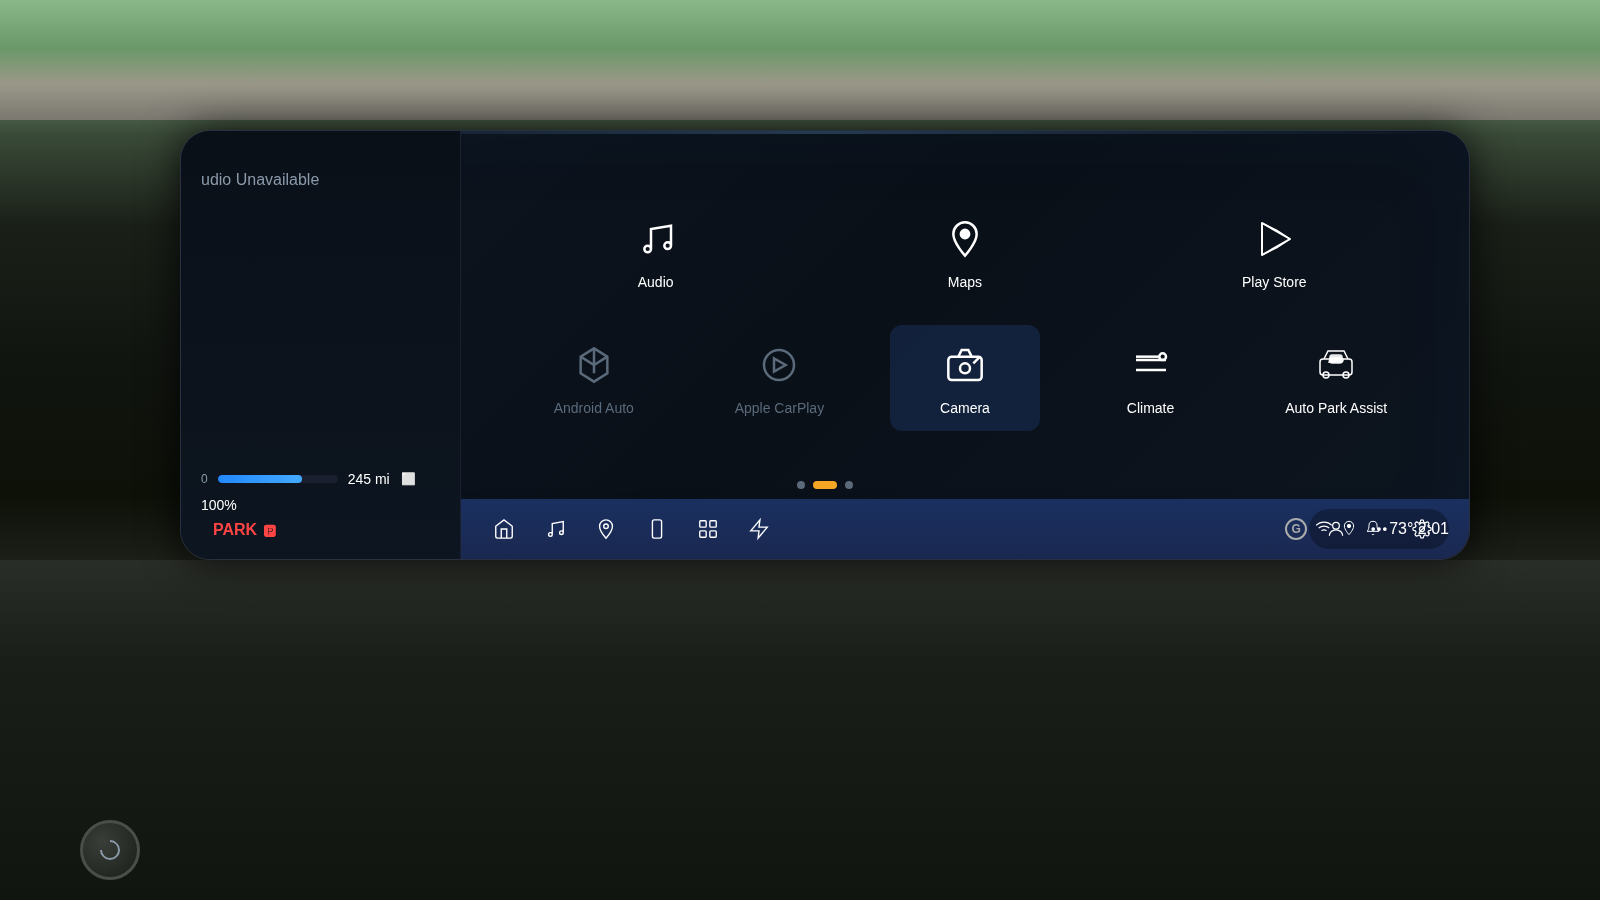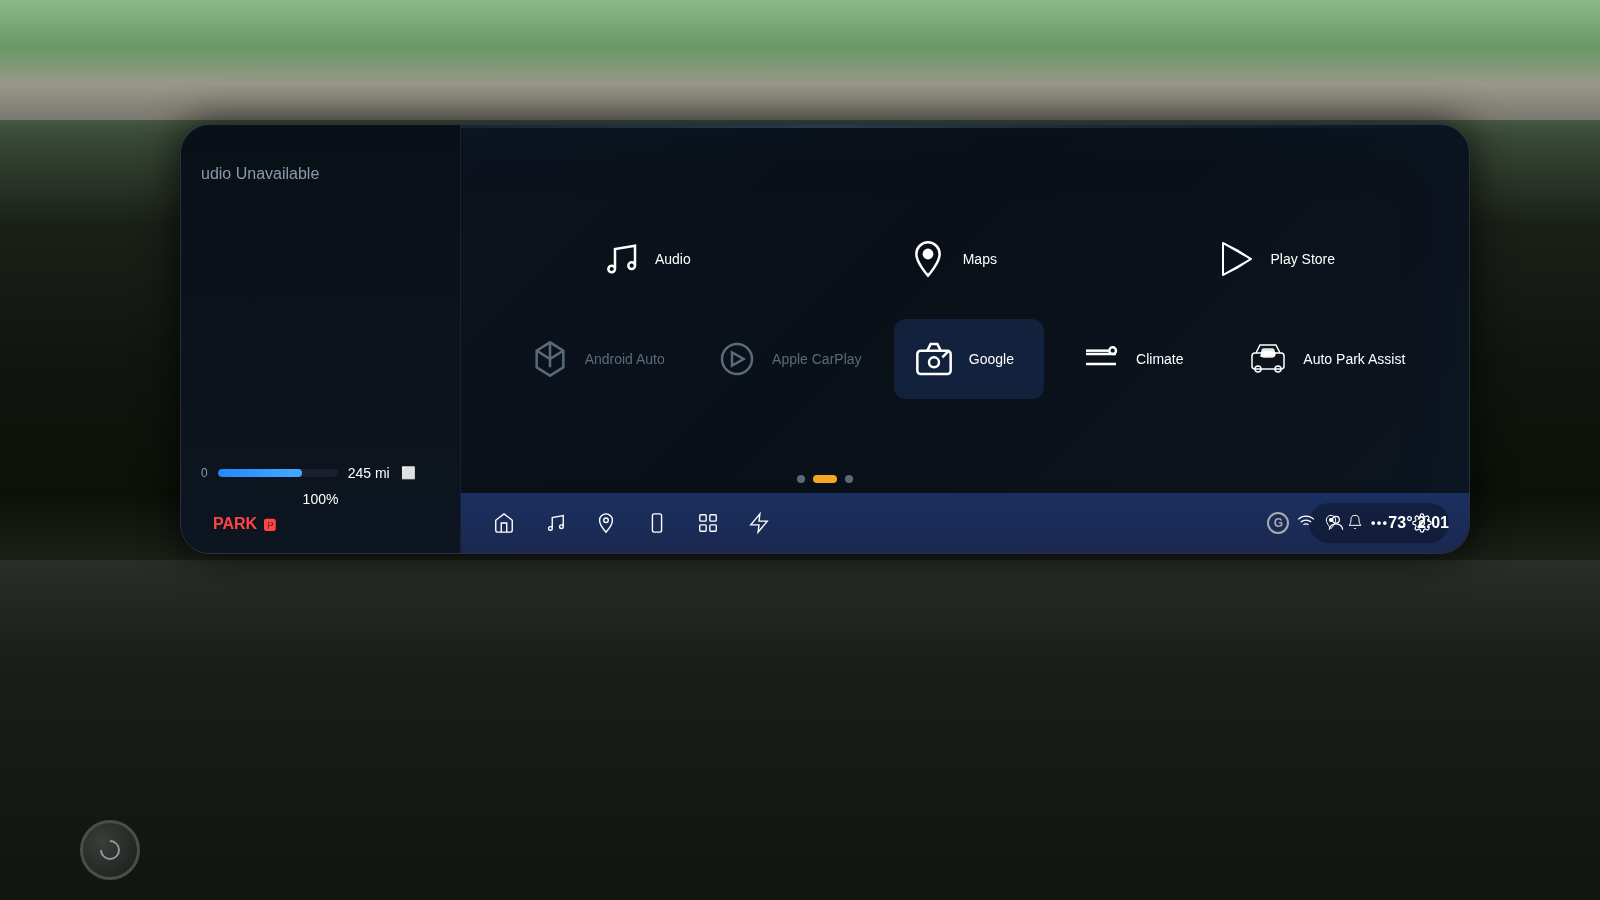--- a/index.html
+++ b/index.html
@@ -15,21 +15,21 @@
     .car-bg {
       position: absolute;
       width: 100%;
       height: 100%;
       background: linear-gradient(180deg, #8aaa88 0%, #6a8a68 8%, #3a4a38 15%, #1a2018 25%,  #111510 40%, #0d1108 55%, #2a2e28 70%, #3a3e38 80%, #4a4e48 90%, #5a5e58 100%);
     }
 
     
     .screen-container {
       position: absolute;
-      top: 124px;
+      top: 130px;
       left: 180px;
       right: 130px;
       height: 430px;
       background: linear-gradient(135deg, #0d1520 0%, #0a1018 50%, #0d1520 100%);
       border-radius: 30px;
       overflow: hidden;
       box-shadow: 0 0 40px rgba(0,0,0,0.8), inset 0 0 80px rgba(0,50,100,0.1);
       border: 1px solid #2a3040;
     }
 
@@ -122,21 +122,21 @@
     
     .app-row {
       display: flex;
       justify-content: space-around;
       align-items: center;
       margin: 10px 0;
     }
 
     .app-item {
       display: flex;
-      flex-direction: row;
+      flex-direction: column;
       align-items: center;
       gap: 10px;
       cursor: pointer;
       min-width: 150px;
       padding: 15px;
       border-radius: 12px;
       transition: background 0.2s;
     }
 
     .app-item.active {
@@ -264,22 +264,21 @@
       width: 20px;
       height: 20px;
       fill: none;
       stroke: white;
       stroke-width: 1.5;
     }
 
     .temp-time {
       color: white;
       font-size: 16px;
-      font-weight: 700;
-      margin-left: 17px;
+      font-weight: 400;
     }
 
     
     .range-zero {
       color: #8a9aaa;
       font-size: 12px;
     }
 
     
     .g-icon {
@@ -327,21 +326,21 @@
     </div>
     <div>
       <div class="battery-info">
         <span class="range-zero">0</span>
         <div class="range-bar">
           <div class="range-fill"></div>
         </div>
         <span class="range-text">245 mi</span>
         <span style="color:white;font-size:12px;margin-left:2px;">⬜</span>
       </div>
-      <div style="display:flex;justify-content:center;margin-bottom:8px;">
+      <div style="display:flex;justify-content:flex-start;margin-bottom:8px;">
         <span class="battery-pct">100%</span>
       </div>
       <div class="park-indicator">
         <span>PARK</span>
         <span style="font-size:14px;">🅿</span>
       </div>
     </div>
   </div>
 
   <div class="main-content">
@@ -407,21 +406,21 @@
 
       <div class="app-item active">
         <div class="app-icon">
           <svg viewBox="0 0 24 24">
               <rect x="2" y="7" width="20" height="14" rx="2" stroke="white" stroke-width="1.5" fill="none"></rect>
               <path d="M16 7l-2-4H10L8 7" stroke="white" stroke-width="1.5" fill="none"></path>
               <circle cx="12" cy="14" r="3" stroke="white" stroke-width="1.5" fill="none"></circle>
               <line x1="17" y1="11" x2="21" y2="7" stroke="white" stroke-width="1.5"></line>
             </svg>
         </div>
-        <span class="app-label">Google</span>
+        <span class="app-label">Camera</span>
       </div>
 
       <div class="app-item">
         <div class="app-icon">
           <svg viewBox="0 0 24 24">
             <path d="M3 9h18M3 15h18" stroke="white" stroke-width="1.5" fill="none"></path>
             <circle cx="19" cy="7" r="2" stroke="white" stroke-width="1.5" fill="none"></circle>
             <path d="M17 7h-14" stroke="white" stroke-width="1.5"></path>
           </svg>
         </div>

